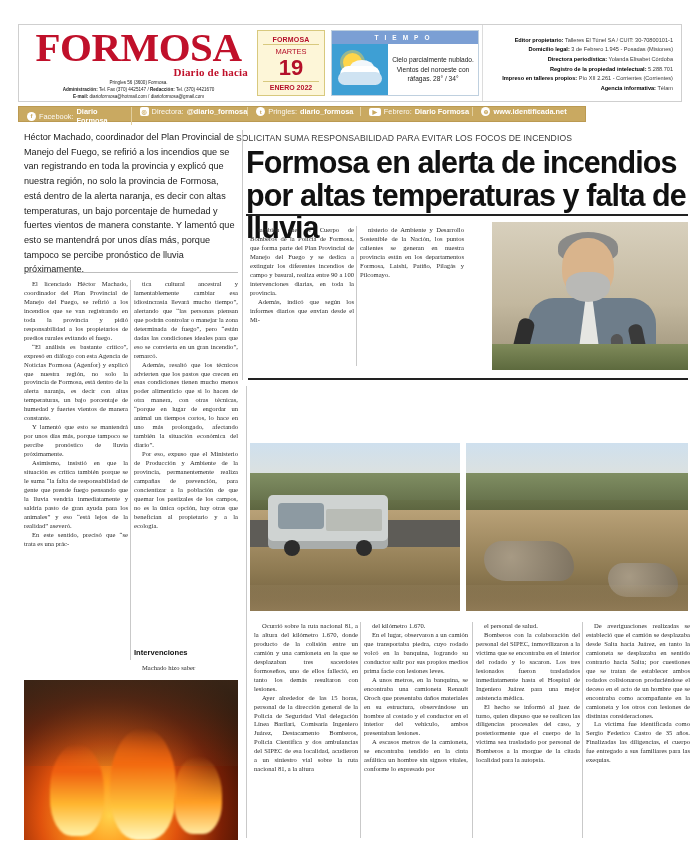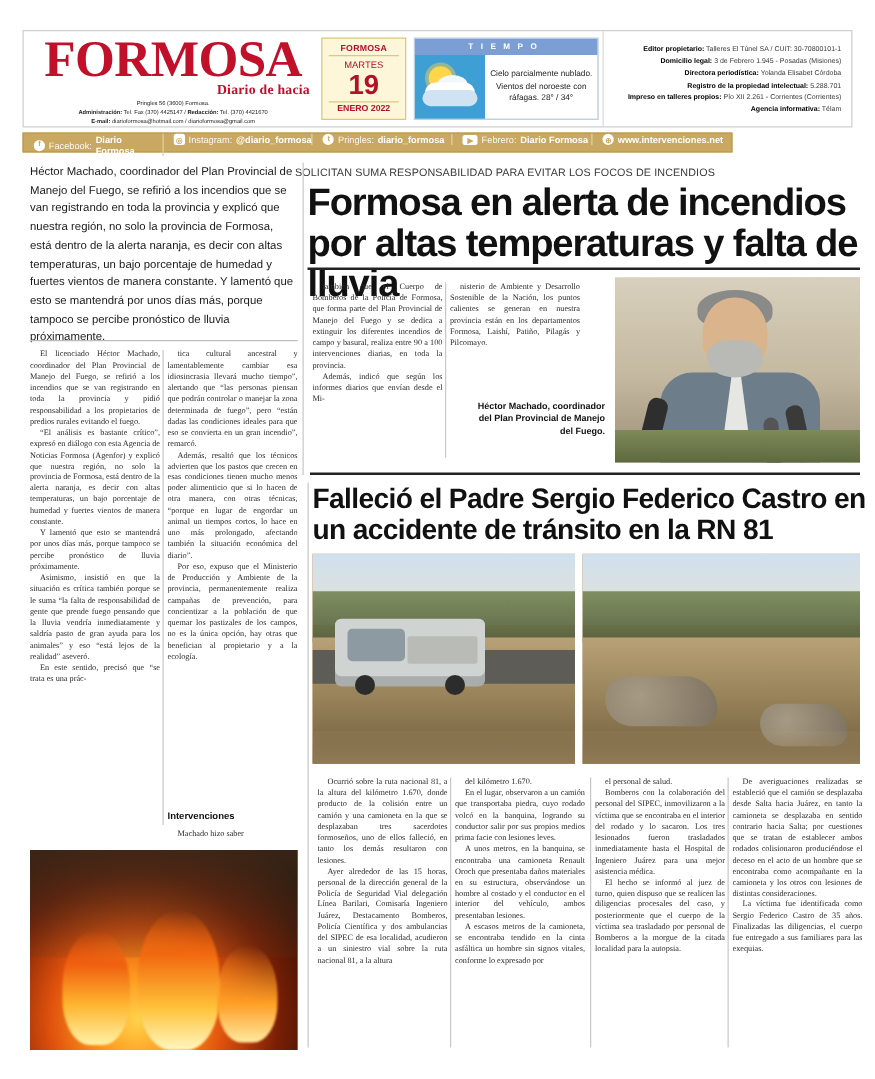--- a/index.html
+++ b/index.html
@@ -336,36 +336,36 @@
   </div>
 
   <div class="socialbar">
     <div class="soc">
       <span class="ico">f</span>
       <span class="lbl">Facebook: </span>
         <b>Diario Formosa</b>
     </div>
     <div class="soc">
       <span class="ico sq">◎</span>
-      <span class="lbl">Instagram: </span>
+      <span class="lbl">Directora: </span>
         <b>@diario_formosa</b>
     </div>
     <div class="soc">
       <span class="ico">t</span>
       <span class="lbl">Pringles: </span>
         <b>diario_formosa</b>
     </div>
     <div class="soc">
       <span class="ico rect">▶</span>
       <span class="lbl">Febrero: </span>
         <b>Diario Formosa</b>
     </div>
     <div class="soc">
       <span class="ico">⊕</span>
-      <b>www.intervenciones.net</b>
+      <b>www.identificada.net</b>
     </div>
   </div>
 
   <div class="lead-intro">Héctor Machado, coordinador del Plan Provincial de Manejo del Fuego, se refirió a los incendios que se van registrando en toda la provincia y explicó que nuestra región, no solo la provincia de Formosa, está dentro de la alerta naranja, es decir con altas temperaturas, un bajo porcentaje de humedad y fuertes vientos de manera constante. Y lamentó que esto se mantendrá por unos días más, porque tampoco se percibe pronóstico de lluvia próximamente.</div>
   <div class="kicker">SOLICITAN SUMA RESPONSABILIDAD PARA EVITAR LOS FOCOS DE INCENDIOS</div>
   <div class="head1">Formosa en alerta de incendios por altas temperaturas y falta de lluvia</div>
 
   <div class="hr-thick" style="left:246px; top:214px; width:442px; height:2px;"></div>
   <div class="hline" style="left:24px; top:272px; width:214px;"></div>
 
@@ -374,21 +374,20 @@
     <div class="pm-body"></div>
     <div class="pm-shirt"></div>
     <div class="pm-hair"></div>
     <div class="pm-head"></div>
     <div class="pm-beard"></div>
     <div class="pm-mic1"></div>
     <div class="pm-mic2"></div>
     <div class="pm-mic3"></div>
     <div class="pm-green"></div>
   </div>
-  <div class="caption-machado">Héctor Machado, coordinador del Plan Provincial de Manejo del Fuego.</div>
 
   <div class="col" id="s1c1" style="left:24px; top:280px; width:104px; height:384px;">
       <p>El licenciado Héctor Machado, coordinador del Plan Provincial de Manejo del Fuego, se refirió a los incendios que se van registrando en toda la provincia y pidió responsabilidad a los propietarios de predios rurales evitando el fuego.</p>
       <p>“El análisis es bastante crítico”, expresó en diálogo con esta Agencia de Noticias Formosa (Agenfor) y explicó que nuestra región, no solo la provincia de Formosa, está dentro de la alerta naranja, es decir con altas temperaturas, un bajo porcentaje de humedad y fuertes vientos de manera constante.</p>
       <p>Y lamentó que esto se mantendrá por unos días más, porque tampoco se percibe pronóstico de lluvia próximamente.</p>
       <p>Asimismo, insistió en que la situación es crítica también porque se le suma “la falta de responsabilidad de gente que prende fuego pensando que la lluvia vendría inmediatamente y saldría pasto de gran ayuda para los animales” y eso “está lejos de la realidad” aseveró.</p>
       <p>En este sentido, precisó que “se trata es una prác-</p>
     </div>
   <div class="col" id="s1c2" style="left:134px; top:280px; width:104px; height:384px;">
       <p>tica cultural ancestral y lamentablemente cambiar esa idiosincrasia llevará mucho tiempo”, alertando que “las personas piensan que podrán controlar o manejar la zona determinada de fuego”, pero “están dadas las condiciones ideales para que eso se convierta en un gran incendio”, remarcó.</p>
@@ -414,21 +413,20 @@
 
   <div class="photo-fire">
     <div class="fire-bg"></div>
     <div class="fire-smoke"></div>
     <div class="fire-f1"></div>
     <div class="fire-f2"></div>
     <div class="fire-f3"></div>
   </div>
 
   <div class="hline" style="left:248px; top:378px; width:440px; background:#222; height:2px;"></div>
-  <div class="head2">Falleció el Padre Sergio Federico Castro en un accidente de tránsito en la RN 81</div>
 
   <div class="photo2a">
     <div class="sky"></div>
     <div class="trees"></div>
     <div class="ground"></div>
     <div class="road"></div>
     <div class="truck">
       <div class="truck-cab"></div>
       <div class="truck-bed"></div>
       <div class="wheel" style="left:16px;"></div>

